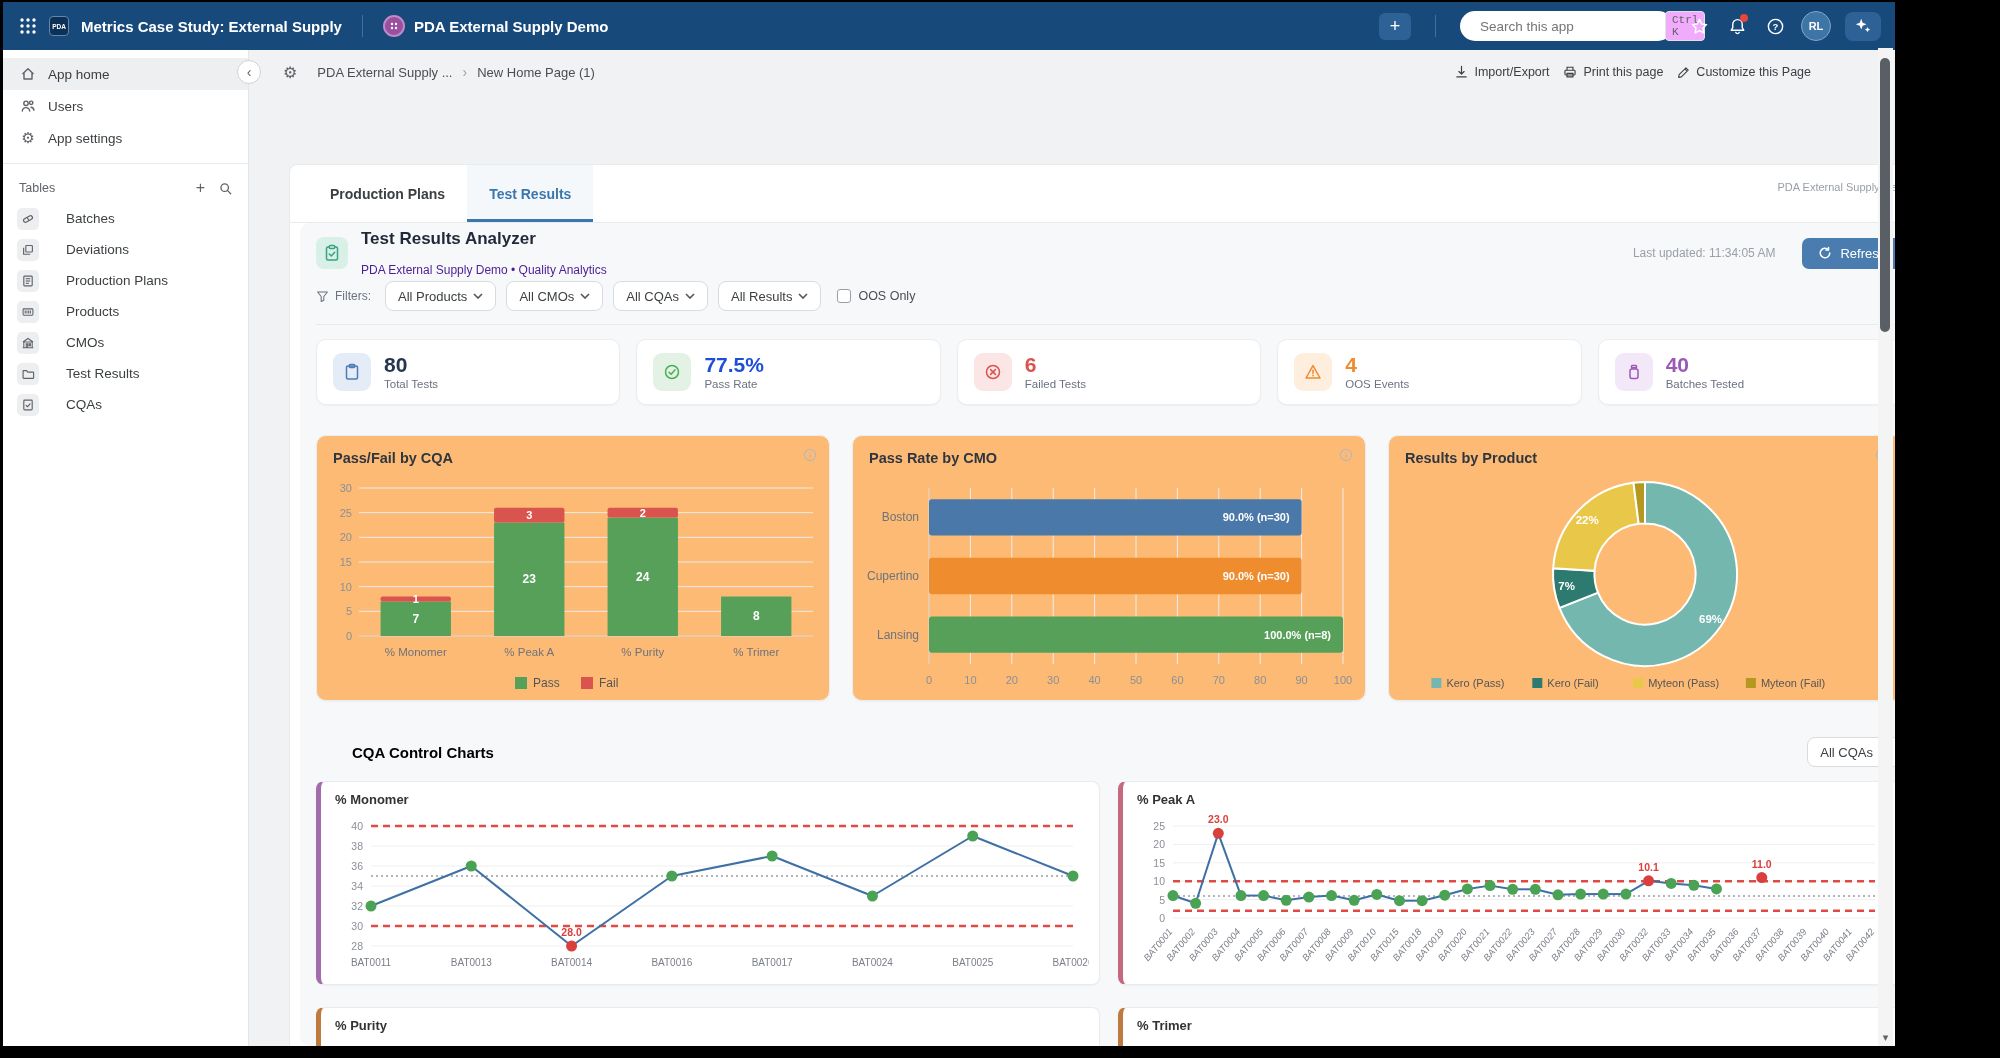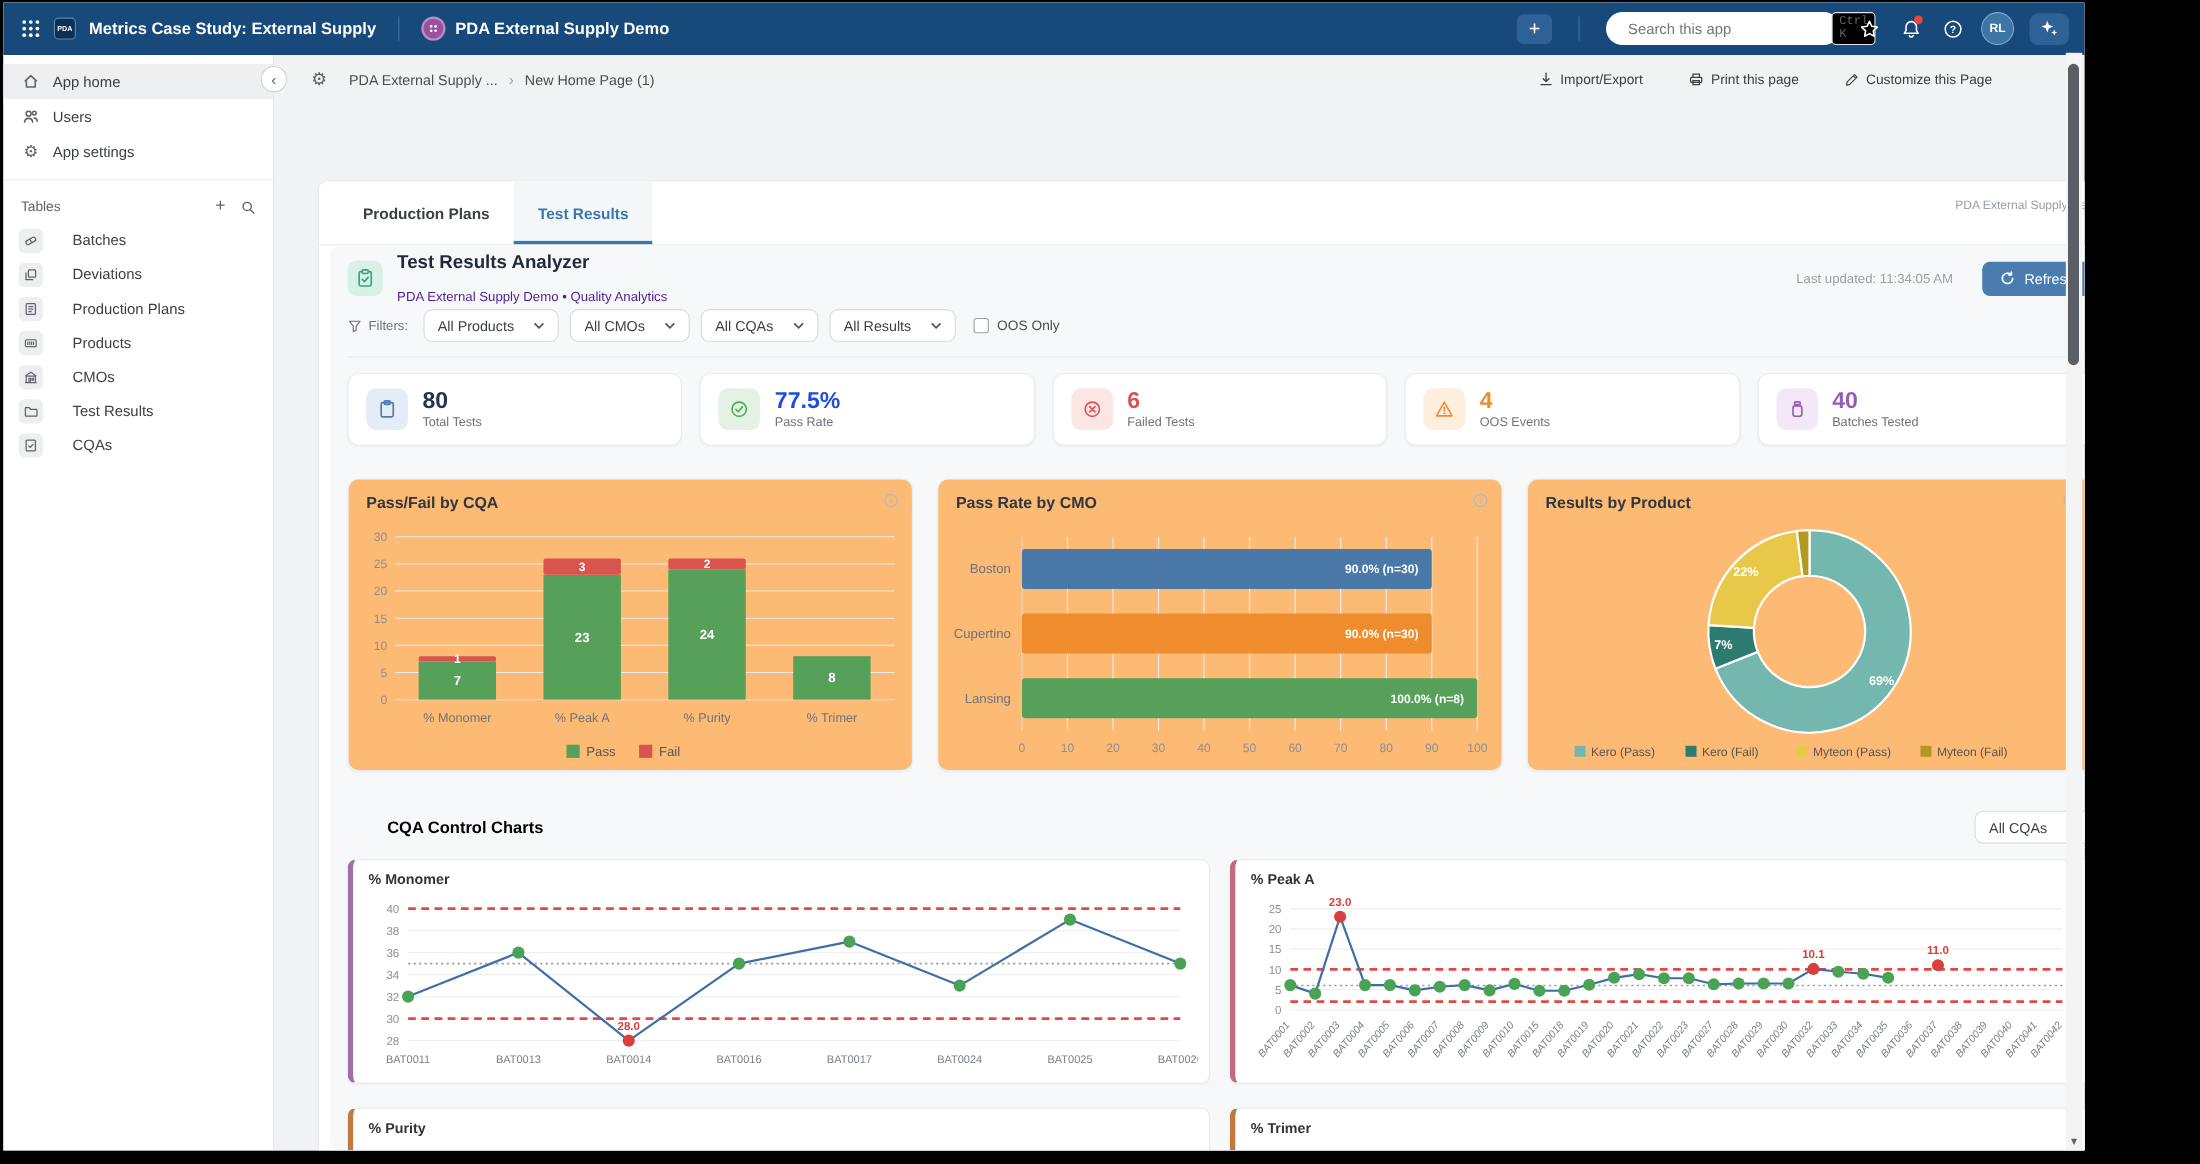--- a/index.html
+++ b/index.html
@@ -19,21 +19,21 @@
   .tb-space { display:flex; align-items:center; gap:9px; color:#fff; font-size:15px; font-weight:600; }
   .tb-space-icon { width:22px; height:22px; border-radius:50%; background:#9a4fa0; border:2px solid #c08ac4;
                    display:flex; align-items:center; justify-content:center; }
   .tb-right { margin-left:auto; display:flex; align-items:center; gap:14px; }
   .tb-plus { width:32px; height:27px; border-radius:6px; background:#2e6296; color:#fff; font-size:18px;
              display:flex; align-items:center; justify-content:center; cursor:pointer; }
   .tb-search { width:213px; height:30px; background:#fff; border-radius:16px; display:flex; align-items:center;
                padding:0 6px 0 12px; gap:8px; }
   .tb-search input { border:0; outline:0; flex:1; font-size:13.5px; color:#3c4043;
                      font-family:"Liberation Sans",sans-serif; background:transparent; }
-  .tb-kbd { background:#000000; border:1px solid #e0e2e5; border-radius:4px; color:#5f6368;
+  .tb-kbd { background:#f0abfc; border:1px solid #e0e2e5; border-radius:4px; color:#5f6368;
             font-family:"Liberation Mono", monospace; font-size:11px; padding:2px 6px; }
   .tb-ic { position:relative; width:24px; height:24px; display:flex; align-items:center; justify-content:center; cursor:pointer; }
   .tb-dot { position:absolute; right:1px; top:0; width:8px; height:8px; border-radius:50%; background:#e8453c; }
   .tb-avatar { width:30px; height:30px; border-radius:50%; background:#3d75a6; border:1.5px solid #7fa6c6;
                color:#fff; font-size:11px; font-weight:bold; display:flex; align-items:center; justify-content:center; cursor:pointer; }
   .tb-spark { width:36px; height:29px; border-radius:8px; background:#2e6296; display:flex;
               align-items:center; justify-content:center; cursor:pointer; }
 
   
   .sidebar { position:absolute; left:0; top:48px; width:246px; bottom:0; background:#fff;
@@ -52,21 +52,21 @@
                   background:#fff; border:1px solid #d0d3d6; color:#5f6368; font-size:14px; z-index:5;
                   display:flex; align-items:center; justify-content:center; cursor:pointer; }
 
   
   .main { position:absolute; left:246px; top:48px; right:0; bottom:0; background:#f1f2f4; }
   .bc-row { height:44px; display:flex; align-items:center; padding:0 84px 0 34px; gap:10px;
             font-size:13px; color:#4a4e54; }
   .bc-gear { font-size:16px; color:#5f6368; cursor:pointer; margin-right:10px; }
   .bc-link { cursor:pointer; }
   .bc-chev { color:#9aa0a6; font-size:14px; }
-  .bc-actions { margin-left:auto; display:flex; align-items:center; gap:42px; font-size:12.5px; color:#3c4043; }
+  .bc-actions { margin-left:auto; display:flex; align-items:center; gap:14px; font-size:12.5px; color:#3c4043; }
   .bc-action { display:flex; align-items:center; gap:6px; cursor:pointer; }
 
   .page { position:absolute; left:40px; top:114px; width:1640px; bottom:0; background:#fff;
           border:1px solid #e8eaed; border-bottom:0; border-radius:8px 8px 0 0; overflow:hidden; }
   .watermark { position:absolute; right:16px; top:16px; font-size:11px; color:#9aa0a6; }
   .tabs { height:58px; border-bottom:1px solid #e8eaed; display:flex; align-items:stretch; padding-left:18px; }
   .tab { padding:0 22px; display:flex; align-items:center; font-size:14px; font-weight:700;
          color:#3c4043; cursor:pointer; position:relative; }
   .tab.active { color:#3a77ad; background:#f4f8fb; }
   .tab.active::after { content:""; position:absolute; left:0; right:0; bottom:0; height:3px; background:#3a77ad; }
@@ -80,21 +80,21 @@
   .pg-sub { font-size:12px; color:#4c1d95; margin-top:14px; }
   .updated { margin-left:auto; font-size:12px; color:#9aa0a6; }
   .refresh-btn { background:#4a7cb0; color:#fff; border:0; border-radius:7px; height:31px; padding:0 16px;
                  font-size:13px; font-family:"Liberation Sans",sans-serif; display:flex; align-items:center;
                  gap:8px; cursor:pointer; margin-left:14px; }
 
   .filters-row { display:flex; align-items:center; gap:10px; margin-top:6px; padding-bottom:13px;
                  border-bottom:1px solid #e8eaec; }
   .f-label { font-size:12px; color:#6b7280; margin-right:4px; display:flex; align-items:center; gap:6px; }
   .select { background:#fff; border:1px solid #d8dce0; border-radius:8px; height:30px; padding:0 12px;
-            font-size:13px; color:#3c4043; display:flex; align-items:center; gap:18px; cursor:pointer; white-space:nowrap; }
+            font-size:13px; color:#3c4043; display:flex; align-items:center; gap:6px; cursor:pointer; white-space:nowrap; }
   .checkbox-wrap { display:flex; align-items:center; gap:7px; margin-left:6px; font-size:12.5px; color:#4a4e54; }
   .checkbox { width:14px; height:14px; border:1.5px solid #9aa0a6; border-radius:3px; background:#fff; cursor:pointer; }
 
   .stats-row { display:flex; gap:16px; margin-top:14px; }
   .stat-card { flex:1; height:66px; background:#fff; border:1px solid #ebedf0; border-radius:10px;
                box-shadow:0 1px 2px rgba(20,30,50,.04); display:flex; align-items:center; gap:13px; padding:0 16px; }
   .stat-ic { width:38px; height:38px; border-radius:9px; display:flex; align-items:center; justify-content:center; flex:none; }
   .stat-value { font-size:21px; font-weight:700; line-height:1.05; }
   .stat-label { font-size:11.5px; color:#6b7280; margin-top:2px; }
 

